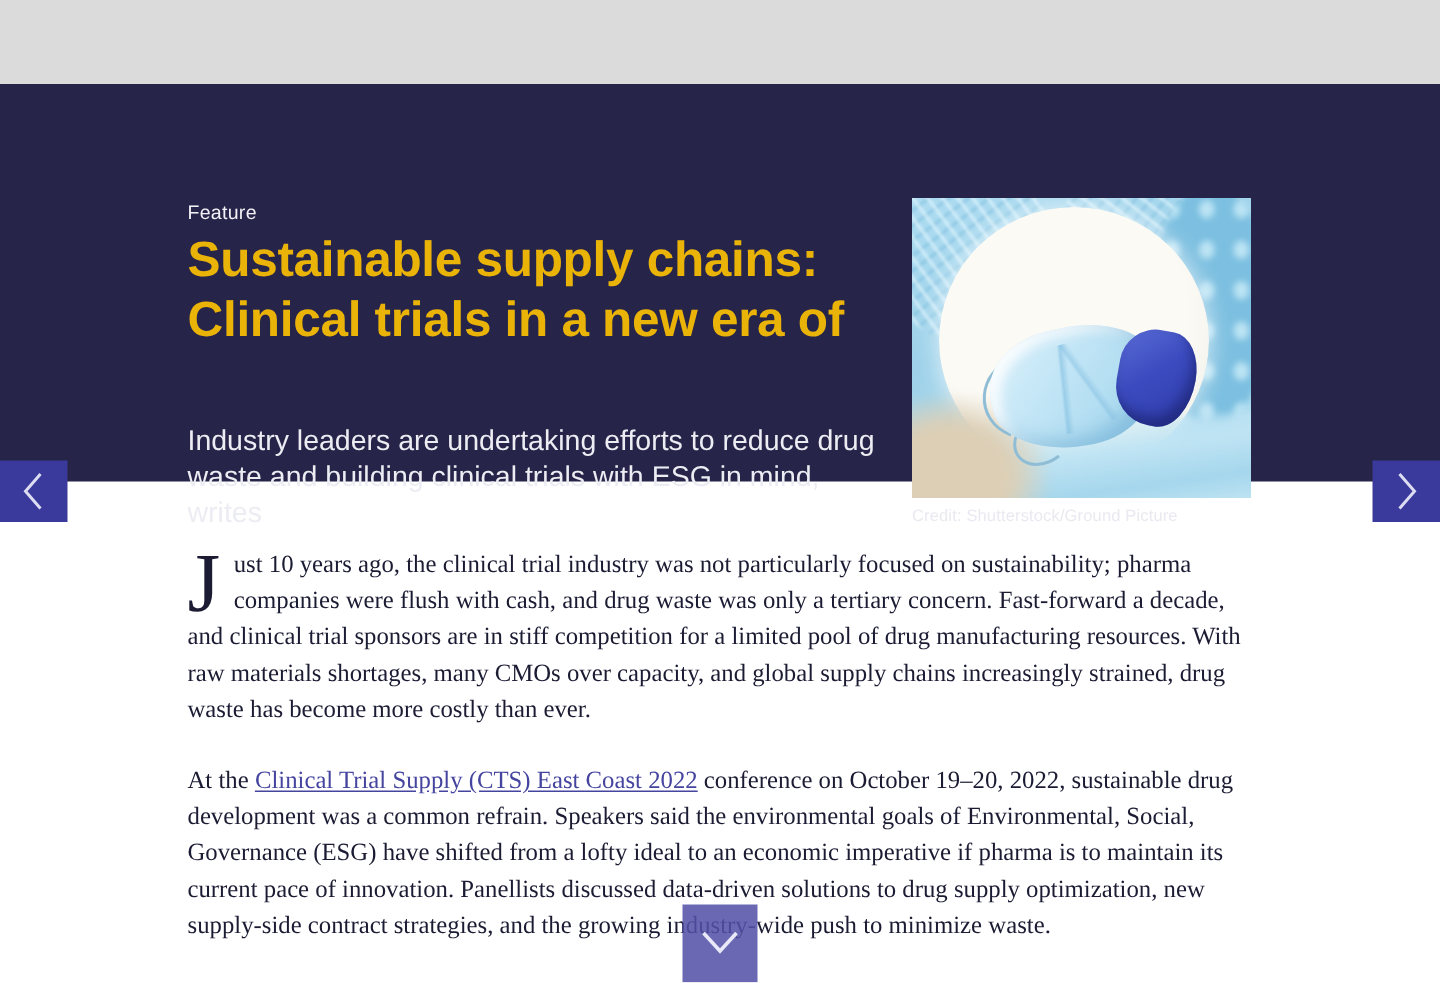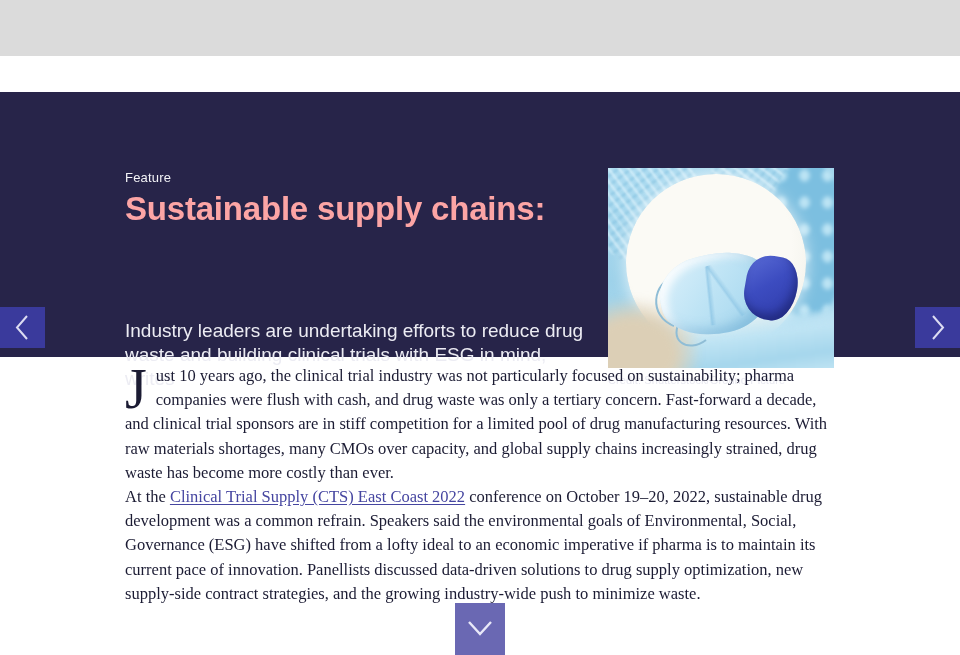--- a/index.html
+++ b/index.html
@@ -5,23 +5,23 @@
   * { margin:0; padding:0; box-sizing:border-box; }
   html,body { background:#ffffff; }
   body { font-family:"Liberation Sans", sans-serif; }
 
   .stage { position:relative; width:960px; height:655px; overflow:hidden; background:#ffffff; }
 
   
   .topbar { position:absolute; left:0; top:0; width:960px; height:56px; background:#dbdbdb; }
 
   
-  .hero { position:absolute; left:0; top:56px; width:960px; height:265px; background:#272449;margin-top:36px; }
+  .hero { position:absolute; left:0; top:56px; width:960px; height:265px; background:#272449; }
   .kicker { position:absolute; left:125px; top:78px; font-size:13px; letter-spacing:.2px; color:#f2f2f6; }
-  .title { position:absolute; left:125px; top:97px; width:480px; color:#fca5a5;
+  .title { position:absolute; left:125px; top:97px; width:480px; color:#eab308;
            font-size:33px; line-height:40px; font-weight:bold; letter-spacing:-.2px; }
   .subtitle { position:absolute; left:125px; top:227px; width:468px; color:#ececf3;
               font-size:19px; line-height:24px; }
   .subtitle b { color:#ffffff; }
 
   
   .photo { position:absolute; left:608px; top:76px; width:226px; height:200px; overflow:hidden;
            background:linear-gradient(160deg,#aedcf1 0%,#9ed2ea 40%,#b6e0f2 100%); }
   .ph-mesh { position:absolute;
      background:
@@ -57,40 +57,40 @@
 
   
   .nav-arrow { position:absolute; width:45px; height:41px; background:#3a3a9c; border:none; cursor:pointer;
                display:flex; align-items:center; justify-content:center; padding:0; }
   .nav-prev { left:0; top:307px; }
   .nav-next { left:915px; top:307px; }
 
   
   .article { position:absolute; left:125px; top:364px; width:712px;
              font-family:"Liberation Serif", serif; font-size:16.5px; line-height:24.2px; color:#1b1b33; }
-  .article p + p { }
+  .article p + p { margin-top:23px; }
   .dropcap { float:left; font-size:56px; line-height:44px; padding:3px 9px 0 0; color:#1b1b33;
              font-family:"Liberation Serif", serif; }
   .article a { color:#4545a0; text-decoration:underline; text-underline-offset:2px; }
 
   
   .scroll-btn { position:absolute; left:455px; top:603px; width:50px; height:52px; border:none; cursor:pointer;
                 background:rgba(84,82,168,.87); display:flex; align-items:center; justify-content:center; padding:0; }
 </style>
 </head>
 <body>
 
 <div class="stage">
 
   <div class="topbar"></div>
 
   <div class="hero">
     <div class="kicker">Feature</div>
     <h1 class="title"><span>Sustainable supply chains:</span><br>
-      <br>
+      <span>Clinical trials in a new era of</span><br>
     </h1>
     <div class="subtitle"><span>Industry leaders are undertaking efforts to reduce drug waste and building clinical trials with ESG in mind, writes </span><b>William Newton</b><b>.</b></div>
 
     <div class="photo">
       <div class="ph-mesh ph-mesh-tl"></div>
       <div class="ph-mesh ph-mesh-tc"></div>
       <div class="ph-right"></div>
       <div class="ph-circle"></div>
       <div class="ph-bottom"></div>
       <div class="ph-beige"></div>

